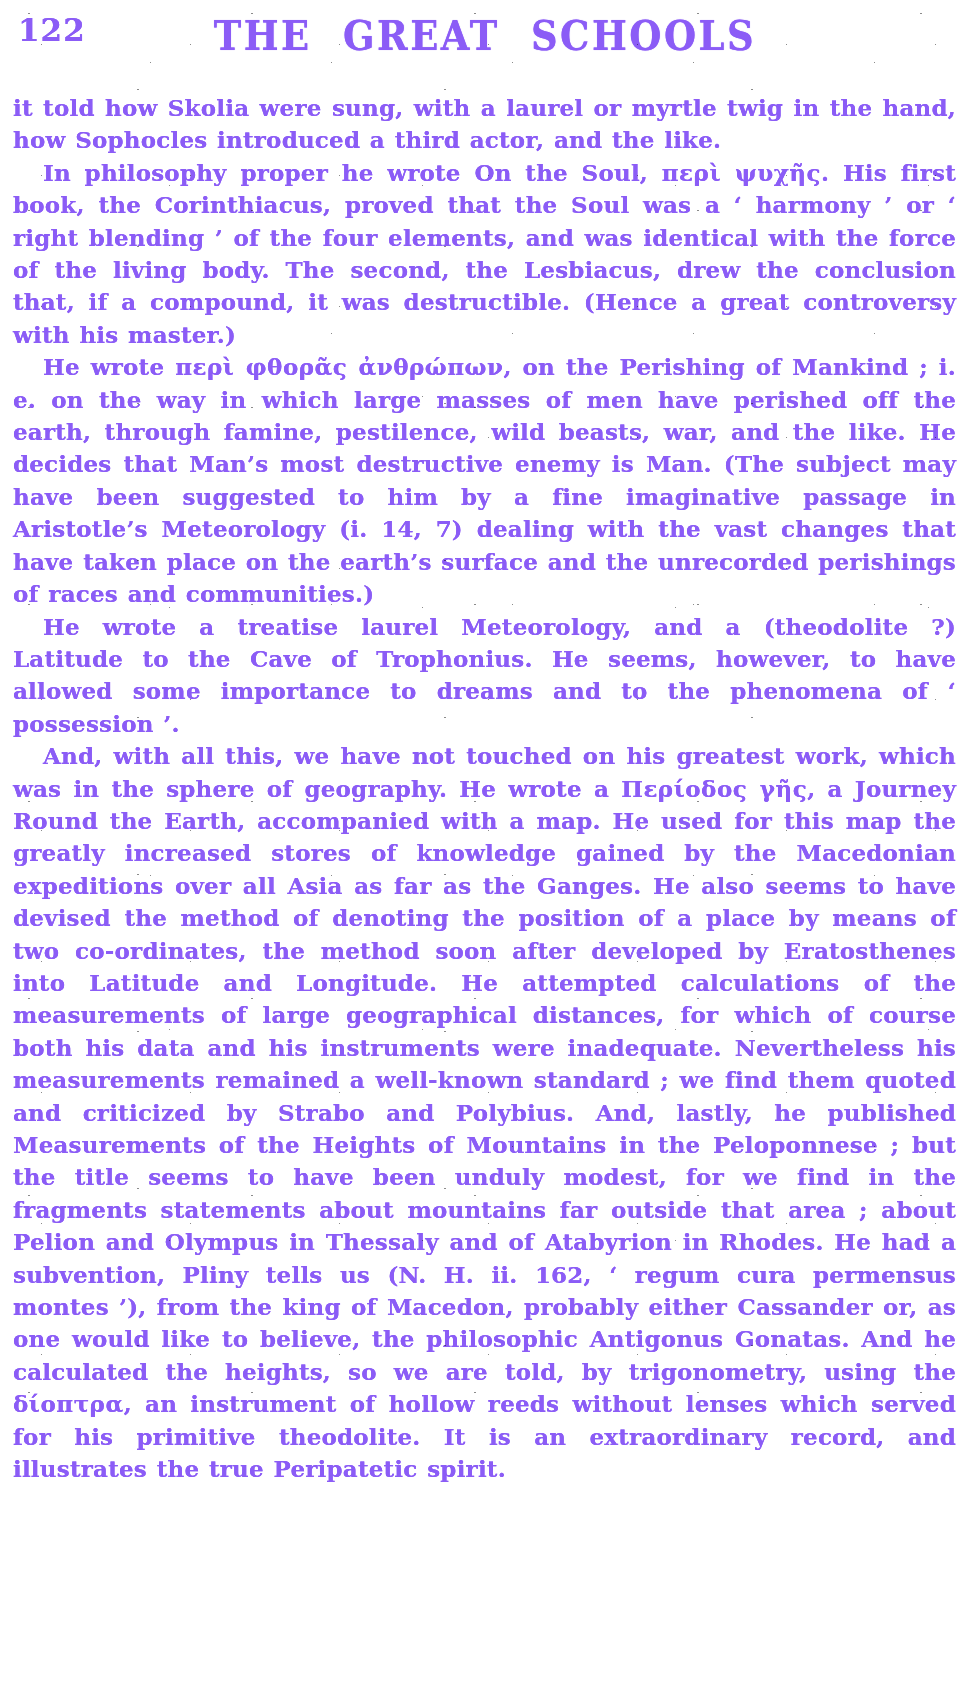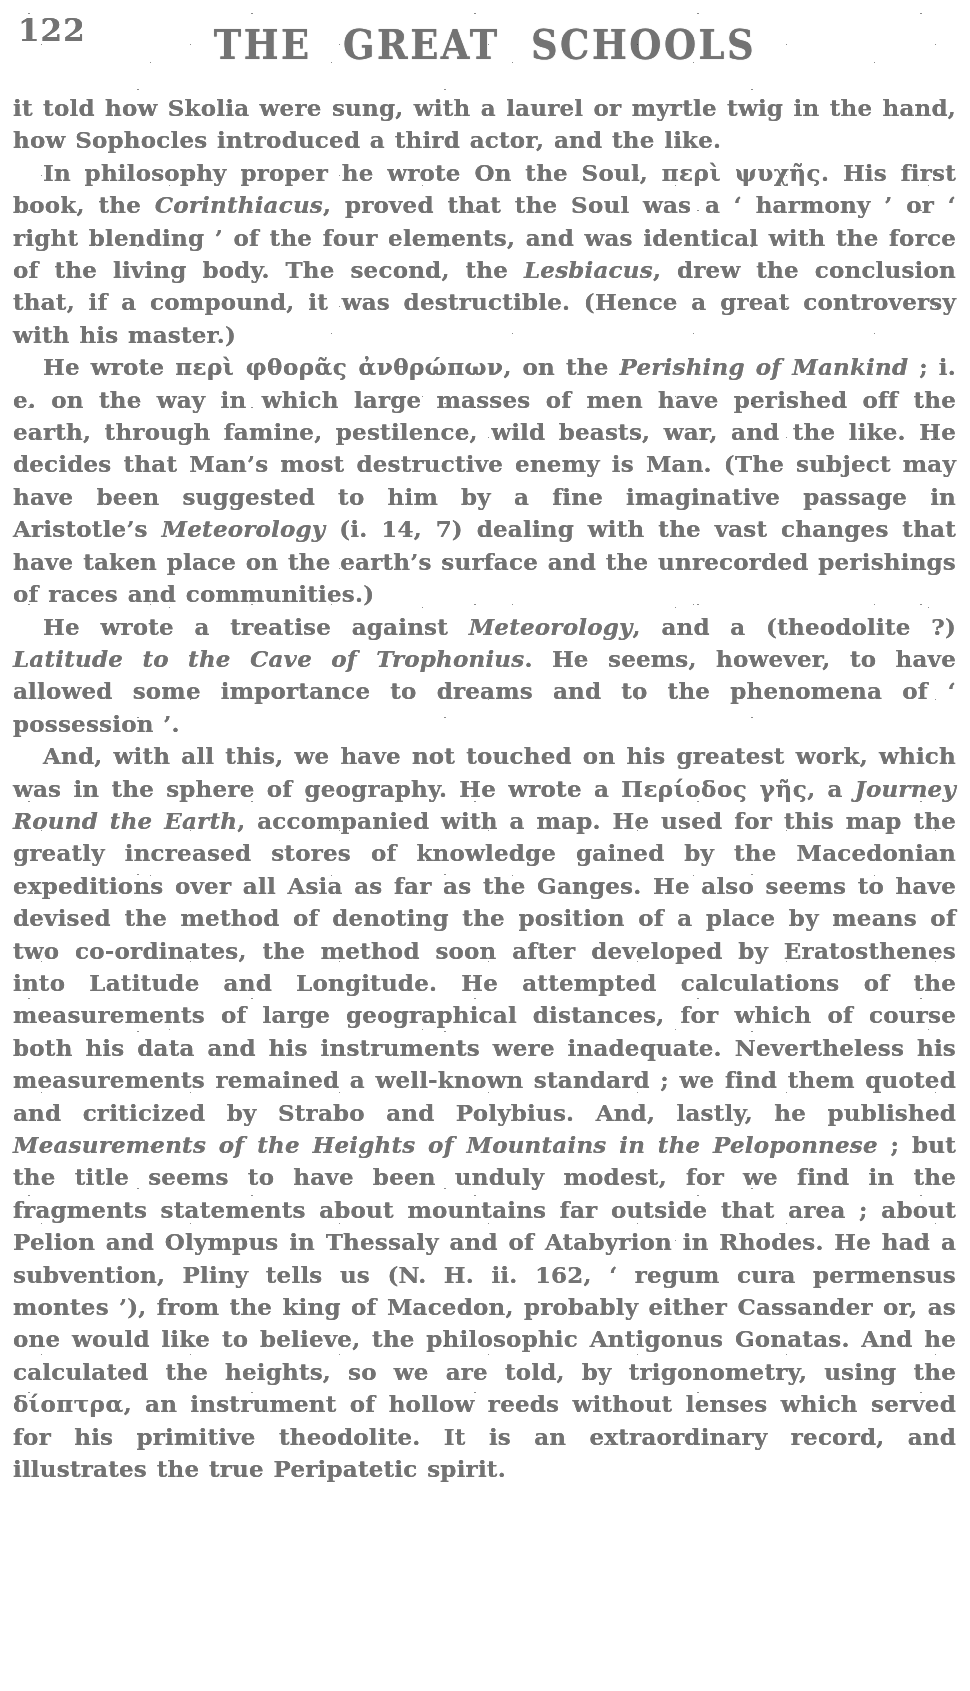--- a/index.html
+++ b/index.html
@@ -11,21 +11,21 @@
     width: 970px;
     height: 1691px;
     overflow: hidden;
     font-family: "DejaVu Serif", "Liberation Serif", serif;
   }
   .page {
     position: relative;
     width: 970px;
     height: 1394px;
     background: #ffffff;
-    color: #737373;
+    color: #8b5cf6;
   }
   
   .page::after {
     content: "";
     position: absolute;
     inset: 0;
     pointer-events: none;
     background-image:
       radial-gradient(circle 1.1px at 13% 7%, #000 70%, transparent 72%),
       radial-gradient(circle 0.9px at 83% 23%, #000 70%, transparent 72%),
@@ -43,21 +43,21 @@
   .page-number {
     position: absolute;
     left: 18px;
     top: 12px;
     font-size: 31px;
     font-weight: 700;
     letter-spacing: 1px;
     text-shadow: 0 0 0.6px currentColor;
   }
   .running-title {
-    margin: 9px;
+    margin: 0;
     text-align: center;
     font-size: 41px;
     font-weight: 700;
     letter-spacing: 2.5px;
     word-spacing: 16px;
     line-height: 44px;
     text-shadow: 0 0 0.7px currentColor;
     font-stretch: condensed;
   }
   .page-body {
@@ -70,31 +70,31 @@
     text-align: justify;
     text-shadow: 0 0 0.55px currentColor;
   }
   .para {
     margin: 0;
   }
   .para.indent {
     text-indent: 30px;
   }
   .seg-normal { font-style: normal; }
-  .seg-italic { font-style: italic; }
+  .seg-italic { }
   .seg-greek  { letter-spacing: 0.5px; }
 </style>
 </head>
 <body>
 
 <div class="page">
   <header class="page-header">
     <span class="page-number">122</span>
     <h1 class="running-title">THE GREAT SCHOOLS</h1>
   </header>
   <main class="page-body">
       <p class="para"><span class="seg-normal">it told how Skolia were sung, with a laurel or myrtle twig in the hand, how Sophocles introduced a third actor, and the like.</span></p>
       <p class="para indent"><span class="seg-normal">In philosophy proper he wrote On the Soul, </span><span class="seg-greek">περὶ ψυχῆς</span><span class="seg-normal">.  His first book, the </span><span class="seg-italic">Corinthiacus</span><span class="seg-normal">, proved that the Soul was a ‘ harmony ’ or ‘ right blending ’ of the four elements, and was identical with the force of the living body.  The second, the </span><span class="seg-italic">Lesbiacus</span><span class="seg-normal">, drew the conclusion that, if a compound, it was destructible.  (Hence a great controversy with his master.)</span></p>
       <p class="para indent"><span class="seg-normal">He wrote </span><span class="seg-greek">περὶ φθορᾶς ἀνθρώπων</span><span class="seg-normal">, on the </span><span class="seg-italic">Perishing of Mankind</span><span class="seg-normal"> ; i. e. on the way in which large masses of men have perished off the earth, through famine, pestilence, wild beasts, war, and the like.  He decides that Man’s most destructive enemy is Man.  (The subject may have been suggested to him by a fine imaginative passage in Aristotle’s </span><span class="seg-italic">Meteorology</span><span class="seg-normal"> (i. 14, 7) dealing with the vast changes that have taken place on the earth’s surface and the unrecorded perishings of races and communities.)</span></p>
-      <p class="para indent"><span class="seg-normal">He wrote a treatise against </span><span class="seg-italic">Meteorology</span><span class="seg-normal">, and a (theodolite ?) </span><span class="seg-italic">Latitude to the Cave of Trophonius</span><span class="seg-normal">.  He seems, however, to have allowed some importance to dreams and to the phenomena of ‘ possession ’.</span></p>
+      <p class="para indent"><span class="seg-normal">He wrote a treatise laurel </span><span class="seg-italic">Meteorology</span><span class="seg-normal">, and a (theodolite ?) </span><span class="seg-italic">Latitude to the Cave of Trophonius</span><span class="seg-normal">.  He seems, however, to have allowed some importance to dreams and to the phenomena of ‘ possession ’.</span></p>
       <p class="para indent"><span class="seg-normal">And, with all this, we have not touched on his greatest work, which was in the sphere of geography.  He wrote a </span><span class="seg-greek">Περίοδος γῆς</span><span class="seg-normal">, a </span><span class="seg-italic">Journey Round the Earth</span><span class="seg-normal">, accompanied with a map.  He used for this map the greatly increased stores of knowledge gained by the Macedonian expeditions over all Asia as far as the Ganges.  He also seems to have devised the method of denoting the position of a place by means of two co-ordinates, the method soon after developed by Eratosthenes into Latitude and Longitude.  He attempted calculations of the measurements of large geographical distances, for which of course both his data and his instruments were inadequate.  Nevertheless his measurements remained a well-known standard ;  we find them quoted and criticized by Strabo and Polybius.  And, lastly, he published </span><span class="seg-italic">Measurements of the Heights of Mountains in the Peloponnese</span><span class="seg-normal"> ;  but the title seems to have been unduly modest, for we find in the fragments statements about mountains far outside that area ;  about Pelion and Olympus in Thessaly and of Atabyrion in Rhodes.  He had a subvention, Pliny tells us (N. H. ii. 162, ‘ regum cura permensus montes ’), from the king of Macedon, probably either Cassander or, as one would like to believe, the philosophic Antigonus Gonatas.  And he calculated the heights, so we are told, by trigonometry, using the </span><span class="seg-greek">δίοπτρα</span><span class="seg-normal">, an instrument of hollow reeds without lenses which served for his primitive theodolite.  It is an extraordinary record, and illustrates the true Peripatetic spirit.</span></p>
     </main>
 </div>
 
 </body></html>

